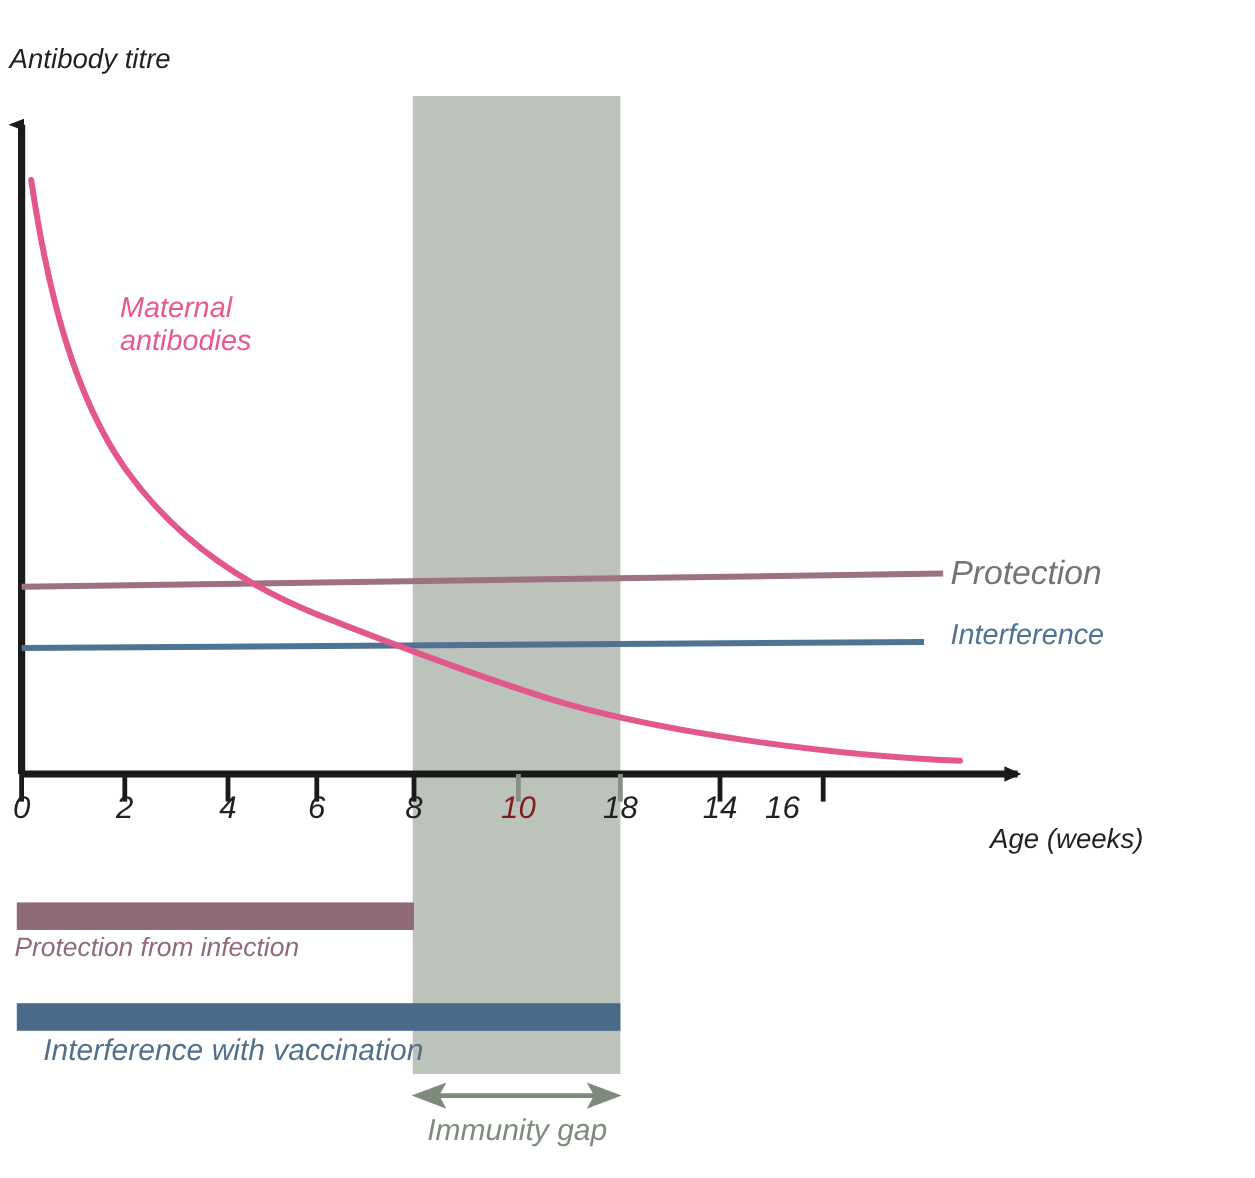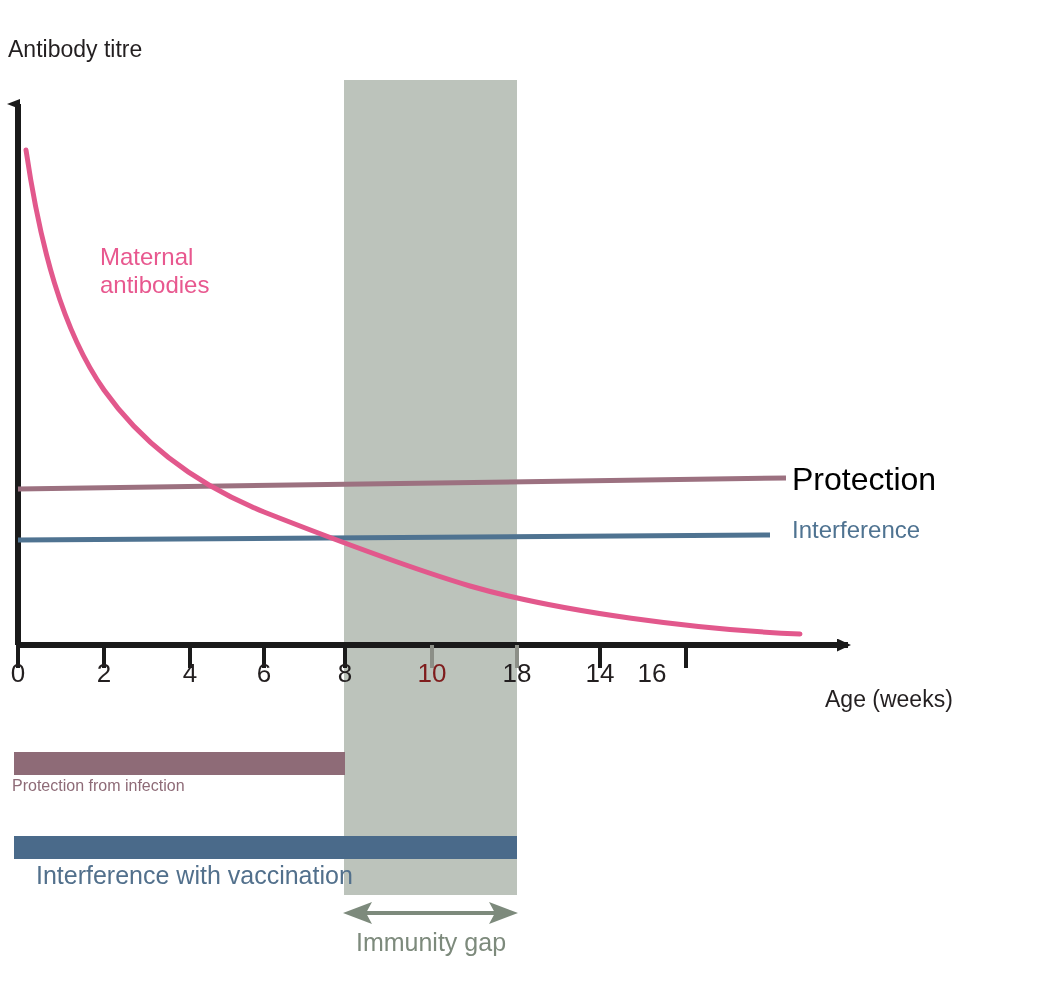--- a/index.html
+++ b/index.html
@@ -9,20 +9,21 @@
   }
   body {
     font-family: "Liberation Sans", sans-serif;
   }
   #figure {
     position: relative;
     width: 982px;
     height: 982px;
     background: #ffffff;
     overflow: hidden;
+    font-style: italic;
   }
   #figure svg {
     position: absolute;
     left: 0;
     top: 0;
   }
   .txt {
     position: absolute;
     white-space: pre;
     line-height: 1.18;
@@ -53,33 +54,33 @@
   }
   #curve-label-maternal {
     left: 100px;
     top: 243px;
     font-size: 24px;
     color: #e8588f;
   }
   #legend-label-protection {
     left: 792px;
     top: 461px;
-    font-size: 32px;
-    color: #000000;
+    font-size: 28px;
+    color: #737373;
   }
   #legend-label-interference {
     left: 792px;
     top: 516px;
     font-size: 24px;
     color: #4f7391;
   }
   #bar-label-protection {
     left: 12px;
     top: 777px;
-    font-size: 16px;
+    font-size: 22px;
     color: #8e6b77;
   }
   #bar-label-interference {
     left: 12px;
     top: 861px;
     font-size: 25px;
     color: #52708c;
     margin-left: 24px;
   }
   #gap-label {

